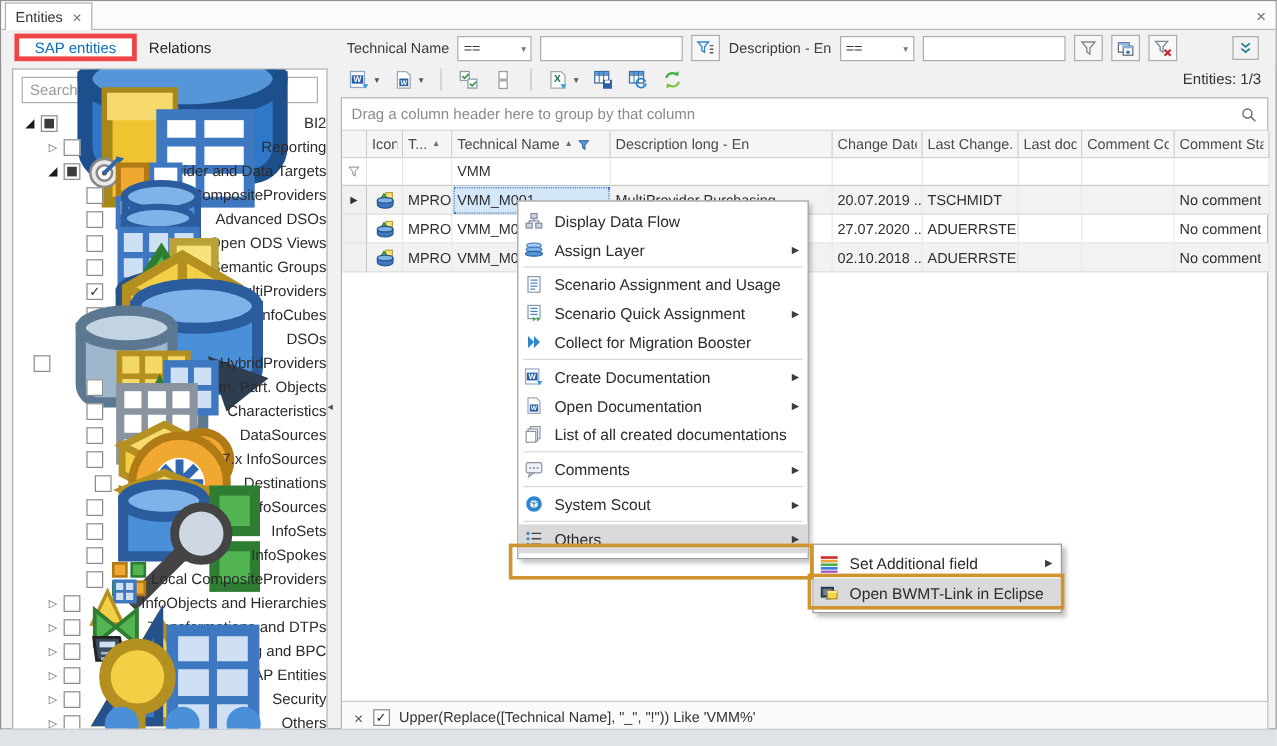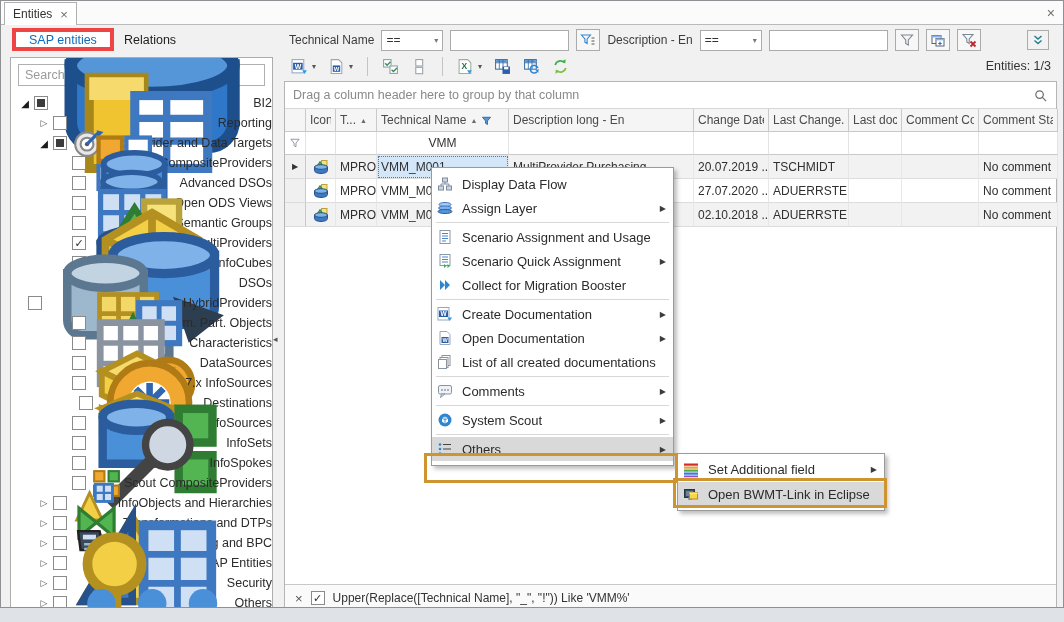--- a/index.html
+++ b/index.html
@@ -418,21 +418,21 @@
           <span class="texp"></span>
           <span class="tcb"></span>
           <span class="ic">
             <svg viewBox="0 0 16 16">
               <rect x="2" y="2" width="5" height="5" fill="#f0a830" stroke="#b07a14"></rect>
               <rect x="9" y="2" width="5" height="5" fill="#52b552" stroke="#2e7d32"></rect>
               <rect x="2" y="9" width="5" height="5" fill="#52b552" stroke="#2e7d32"></rect>
               <rect x="9" y="9" width="5" height="5" fill="#f0a830" stroke="#b07a14"></rect>
             </svg>
           </span>
-          <span class="tlabel">Scout CompositeProviders</span>
+          <span class="tlabel">Local CompositeProviders</span>
         </div>
         <div class="trow" style="padding-left: 25px;">
           <span class="texp">▷</span>
           <span class="tcb"></span>
           <span class="ic">
             <svg viewBox="0 0 16 16">
               <rect x="8.5" y="1.5" width="6" height="6" fill="#cfe0f4" stroke="#3e78c0"></rect>
               <path d="M8.5 4.5h6M11.5 1.5v6" stroke="#3e78c0" stroke-width=".8"></path>
               <path d="M2 14L6.5 4.5 11 14z" fill="#f3cf45" stroke="#b39020"></path>
             </svg>
@@ -645,21 +645,21 @@
     <div class="gridfilter" id="gridfilter">
         <div class="fcell" style="width: 21px; flex: 0 0 21px;">
           <span class="ic">
             <svg viewBox="0 0 16 16">
               <path d="M2.5 3h11l-4.2 5v5l-2.6-1.6V8z" fill="none" stroke="#7c8794" stroke-width="1.1"></path>
             </svg>
           </span>
         </div>
         <div class="fcell" style="width: 30px; flex: 0 0 30px;"></div>
         <div class="fcell" style="width: 41px; flex: 0 0 41px;"></div>
-        <div class="fcell" style="width: 132px; flex: 0 0 132px; justify-content: center;">
+        <div class="fcell" style="width: 132px; flex: 0 0 132px;">
           <span class="fval">VMM</span>
         </div>
         <div class="fcell" style="width: 185px; flex: 0 0 185px;"></div>
         <div class="fcell" style="width: 75px; flex: 0 0 75px;"></div>
         <div class="fcell" style="width: 80px; flex: 0 0 80px;"></div>
         <div class="fcell" style="width: 53px; flex: 0 0 53px;"></div>
         <div class="fcell" style="width: 77px; flex: 0 0 77px;"></div>
         <div class="fcell" style="width: 79px; flex: 0 0 79px;"></div>
       </div>
     <div id="gridrows">

